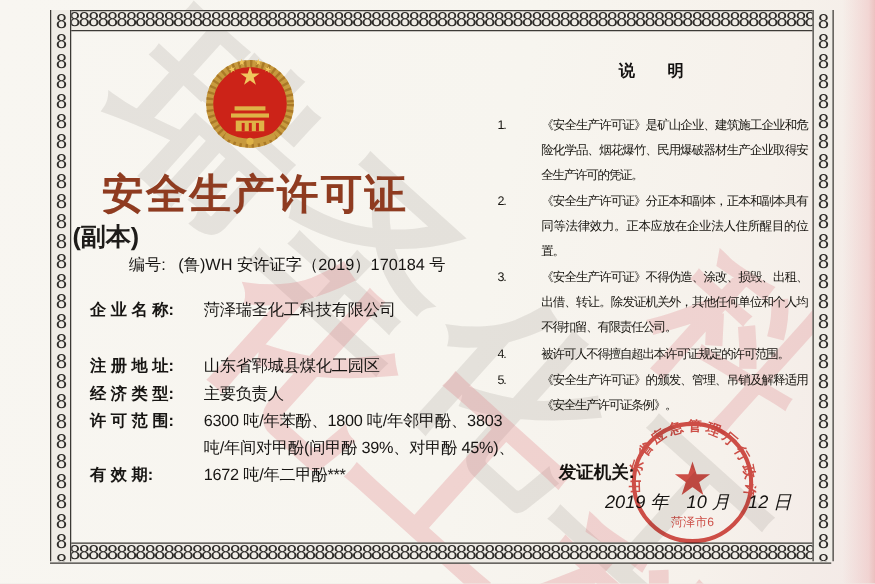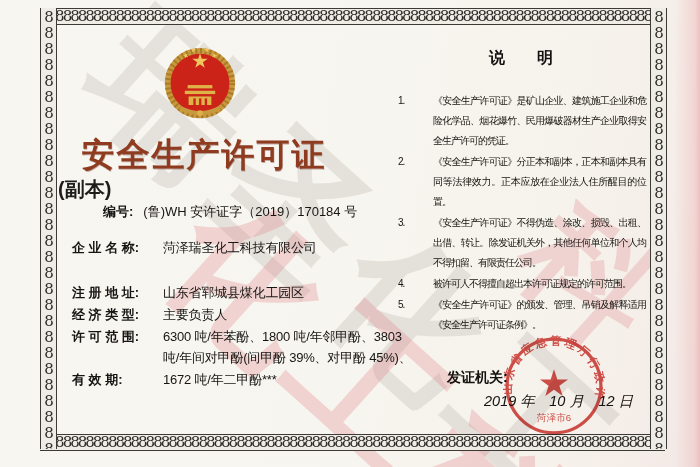--- a/index.html
+++ b/index.html
@@ -37,30 +37,30 @@
   
   #emblem { left:162px; top:42px; width:76px; height:88px; }
   .cert-title {
     left:58px; top:133px; width:292px; text-align:center;
     font-size:33px; font-weight:bold; letter-spacing:2px; color:#8f3b20;
     text-shadow:0.5px 0.5px 0 rgba(90,30,10,0.35);
   }
   .cert-sub { left:58px; top:176px; width:292px; text-align:left;
     font-size:20px; font-weight:bold; color:#1e1c1a; }
   .cert-no { left:103px; top:203px; font-size:13px; color:#171513; }
-  .cert-no .lbl { font-weight:bold; margin-right:10px; }
+  .cert-no .lbl { font-weight:normal; margin-right:10px; }
   .frow { position:absolute; left:72px; font-size:13px; color:#171513; white-space:nowrap; }
   .frow .flbl { display:inline-block; width:91px; font-weight:bold; }
   .frow .fval { letter-spacing:-0.2px; }
   #vdates { left:58px; top:401px; width:300px; text-align:center;
     font-size:14.5px; color:#141210; white-space:nowrap; }
 
   
   .notes-title { left:398px; top:48px; width:246px; text-align:center;
-    font-size:16px; font-weight:bold; color:#131110; }
+    font-size:13px; font-weight:bold; color:#131110; }
   .notes-list { left:398px; top:91px; width:248px; }
   .nitem { display:flex; margin-bottom:1px; font-size:10px; line-height:20px;
     color:#16140f; letter-spacing:-1px; }
   .nnum { flex:none; width:15px; }
   .ntext { flex:1; text-align:justify;margin-left:20px; }
   .issuer-label { left:447px; top:369px; font-size:14px; font-weight:bold; color:#14110e; }
   #issue-date { left:484px; top:392px; font-size:14.5px; color:#141210; white-space:nowrap;font-style:italic; }
   #seal { left:503px; top:335px; width:102px; height:102px; opacity:0.88; mix-blend-mode:multiply; }
   .imprint { left:413px; top:446px; font-size:9px; font-weight:bold;
     letter-spacing:0.5px; color:#29261f; }

